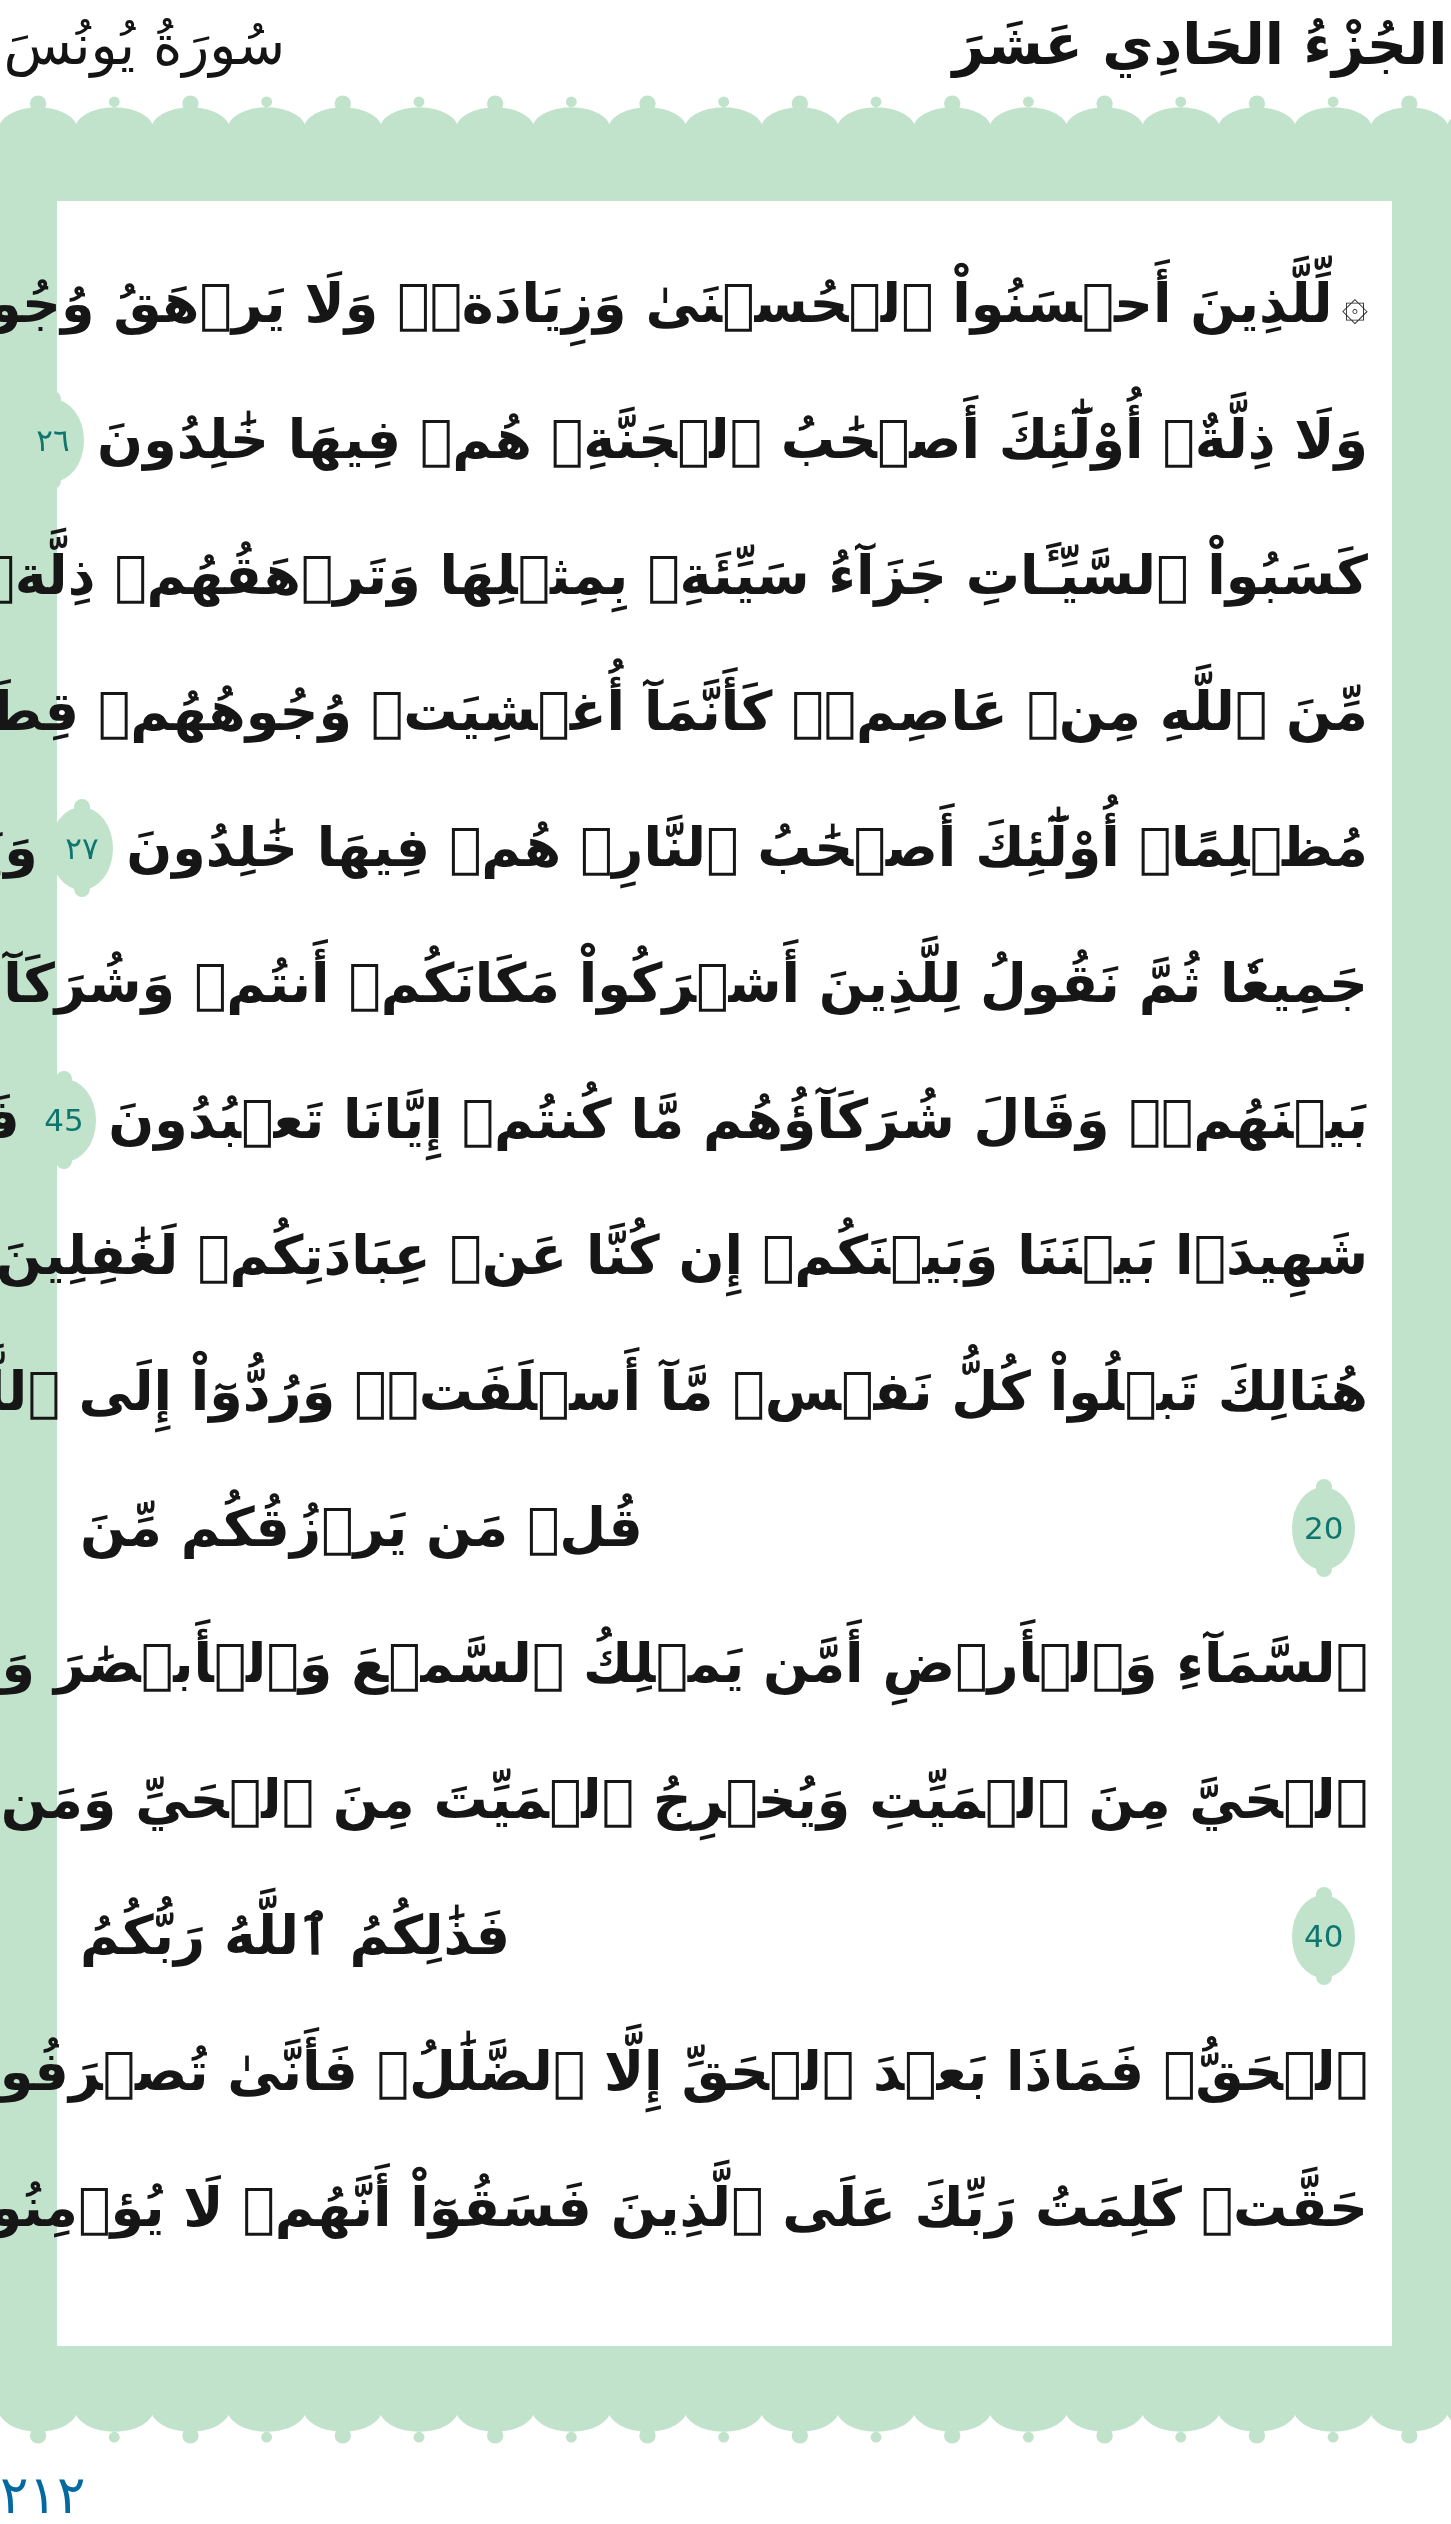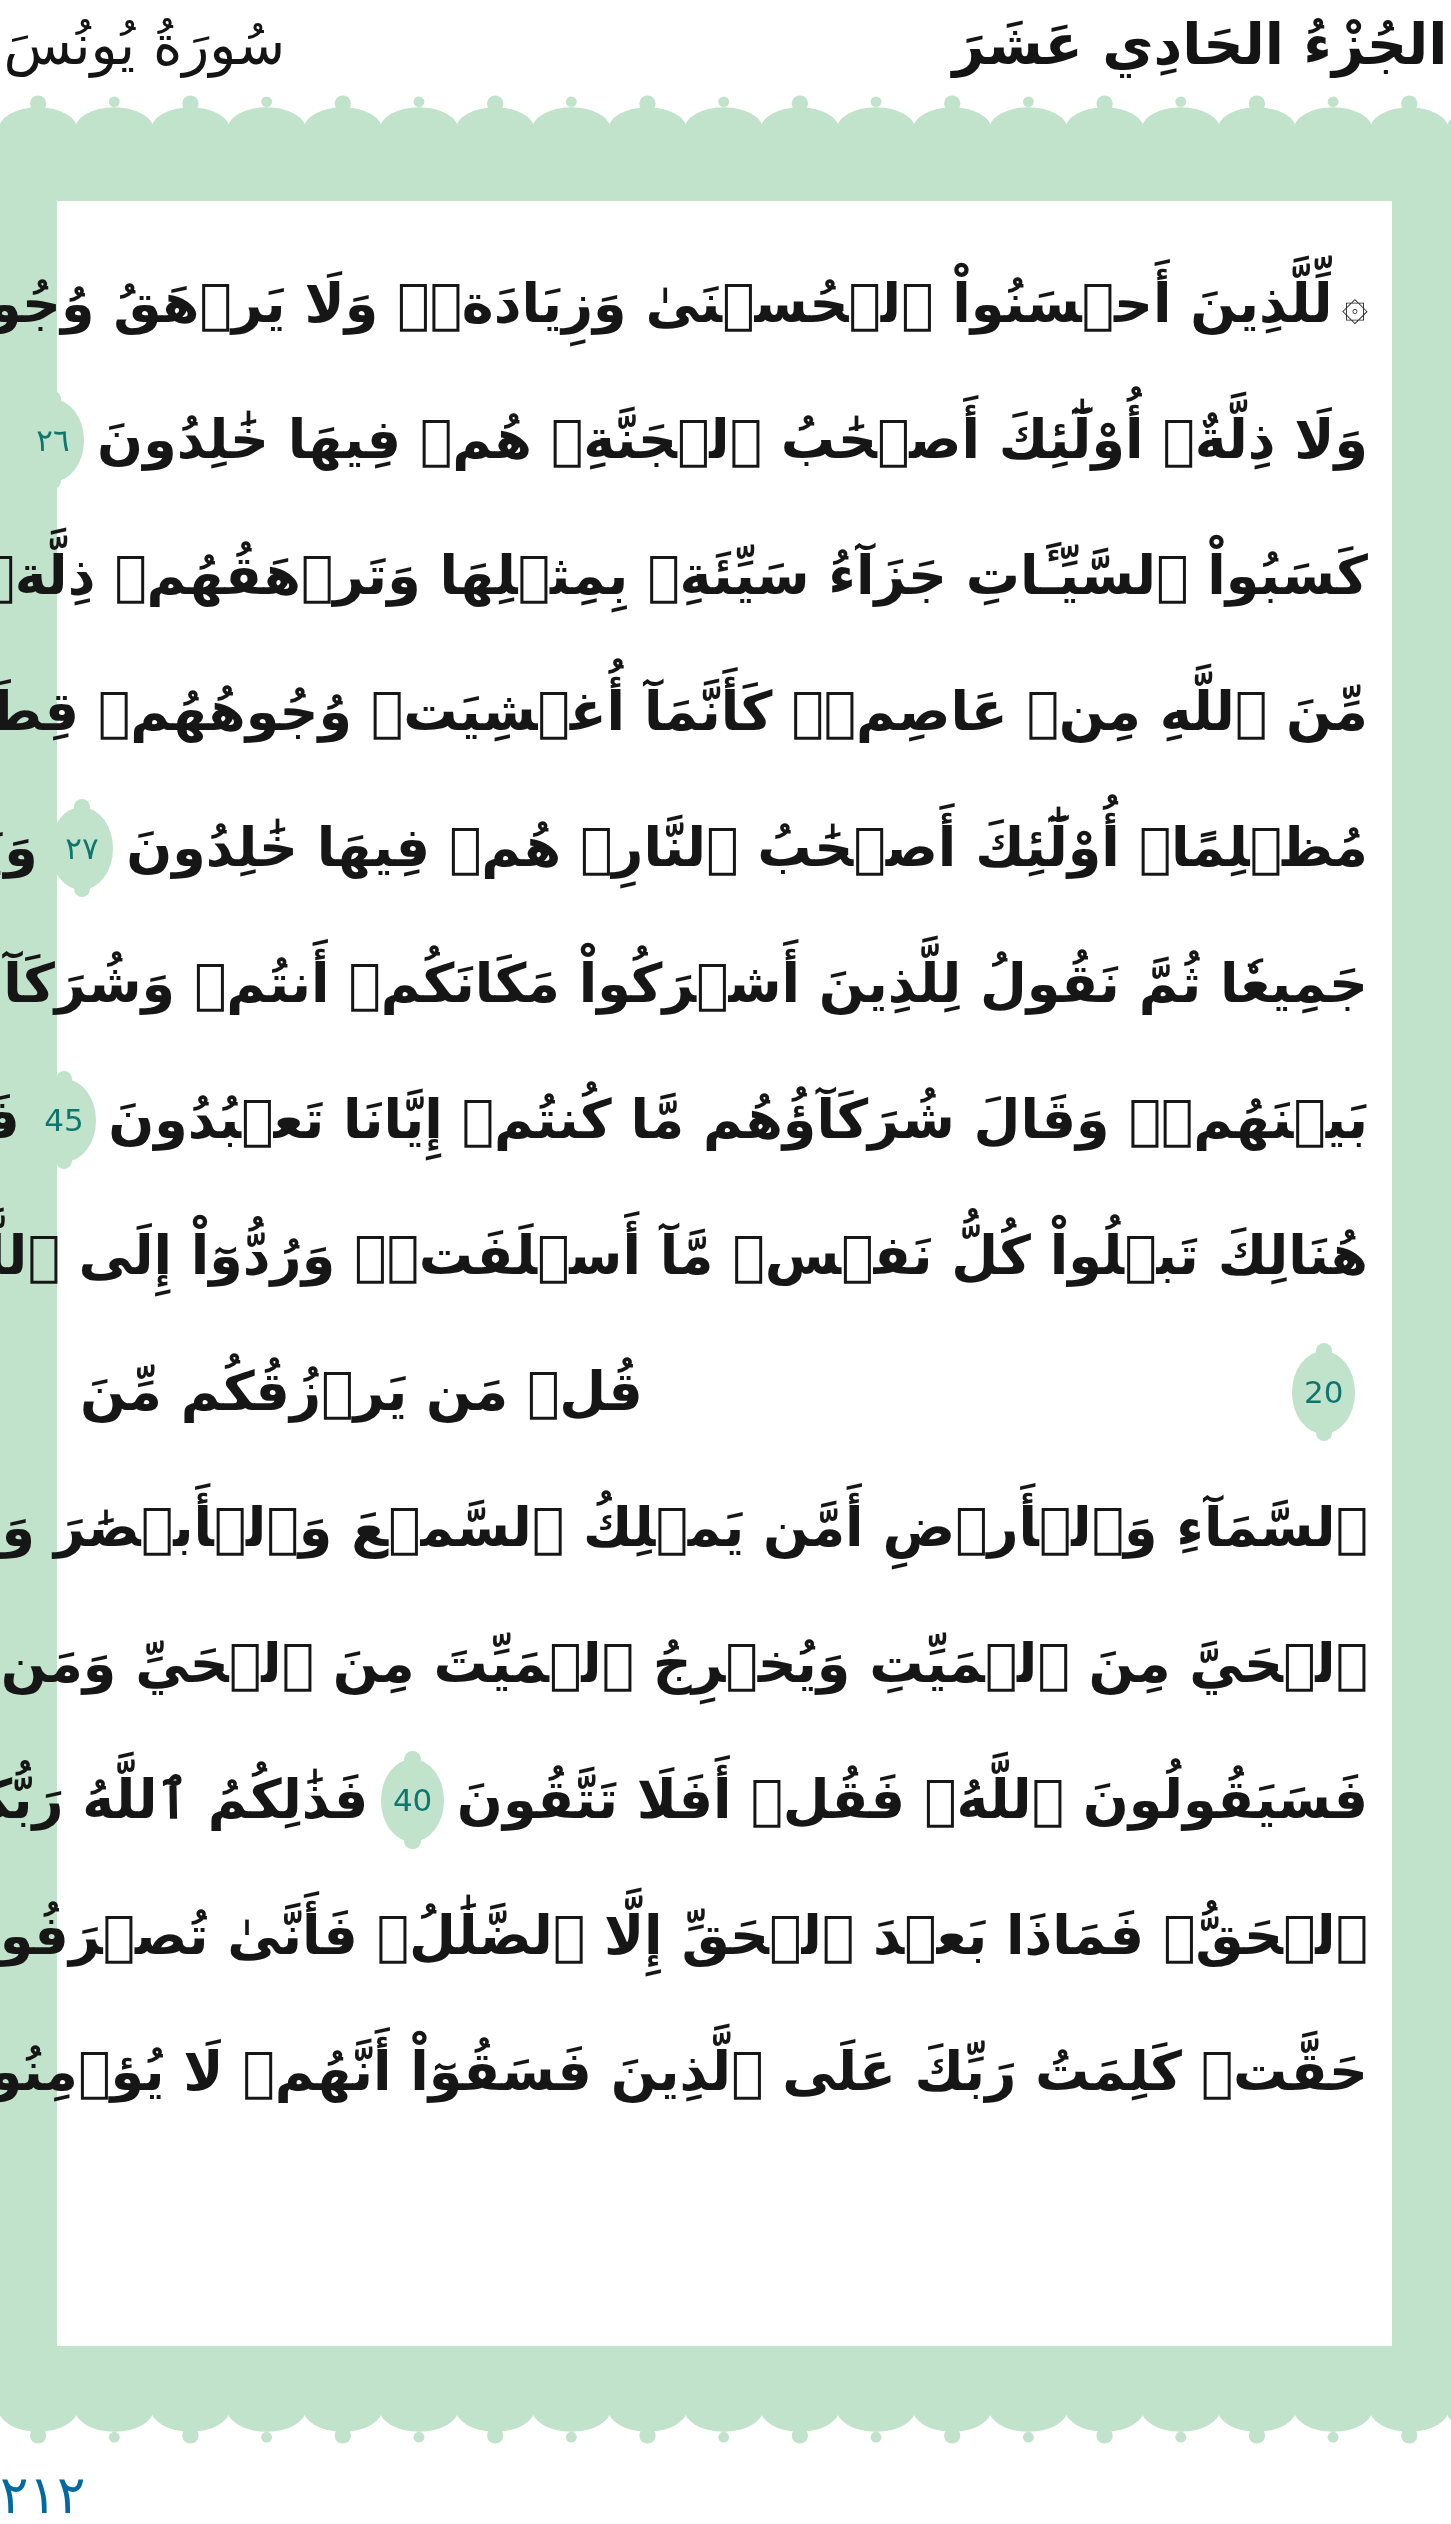--- a/index.html
+++ b/index.html
@@ -189,40 +189,43 @@
   <div class="line stretch">
     <span class="seg">جَمِيعٗا ثُمَّ نَقُولُ لِلَّذِينَ أَشۡرَكُواْ مَكَانَكُمۡ أَنتُمۡ وَشُرَكَآؤُكُمۡۚ فَزَيَّلۡنَا</span>
   </div>
 
   <div class="line">
     <span class="seg">بَيۡنَهُمۡۖ وَقَالَ شُرَكَآؤُهُم مَّا كُنتُمۡ إِيَّانَا تَعۡبُدُونَ</span>
     <span class="ayah">45</span>
     <span class="seg">فَكَفَىٰ بِٱللَّهِ</span>
   </div>
 
+  <div class="line">
+    <span class="seg">شَهِيدَۢا بَيۡنَنَا وَبَيۡنَكُمۡ إِن كُنَّا عَنۡ عِبَادَتِكُمۡ لَغَٰفِلِينَ</span>
+
+  </div>
 
   <div class="line stretch">
     <span class="seg">هُنَالِكَ تَبۡلُواْ كُلُّ نَفۡسٖ مَّآ أَسۡلَفَتۡۚ وَرُدُّوٓاْ إِلَى ٱللَّهِ مَوۡلَىٰهُمُ</span>
   </div>
 
   <div class="line">
     <span class="ayah">20</span>
     <span class="seg">قُلۡ مَن يَرۡزُقُكُم مِّنَ</span>
   </div>
 
   <div class="line stretch">
     <span class="seg">ٱلسَّمَآءِ وَٱلۡأَرۡضِ أَمَّن يَمۡلِكُ ٱلسَّمۡعَ وَٱلۡأَبۡصَٰرَ وَمَن يُخۡرِجُ</span>
   </div>
 
   <div class="line stretch">
     <span class="seg">ٱلۡحَيَّ مِنَ ٱلۡمَيِّتِ وَيُخۡرِجُ ٱلۡمَيِّتَ مِنَ ٱلۡحَيِّ وَمَن يُدَبِّرُ ٱلۡأَمۡرَۚ</span>
   </div>
 
   <div class="line">
-    <span class="seg">فَسَيَقُولُونَ ٱللَّهُۚ فَقُلۡ أَفَلَا تَتَّقُونَ</span>
     <span class="ayah">40</span>
     <span class="seg">فَذَٰلِكُمُ ٱللَّهُ رَبُّكُمُ</span>
   </div>
 
   <div class="line">
     <span class="seg">ٱلۡحَقُّۖ فَمَاذَا بَعۡدَ ٱلۡحَقِّ إِلَّا ٱلضَّلَٰلُۖ فَأَنَّىٰ تُصۡرَفُونَ</span>
 
   </div>
 
   <div class="line">

